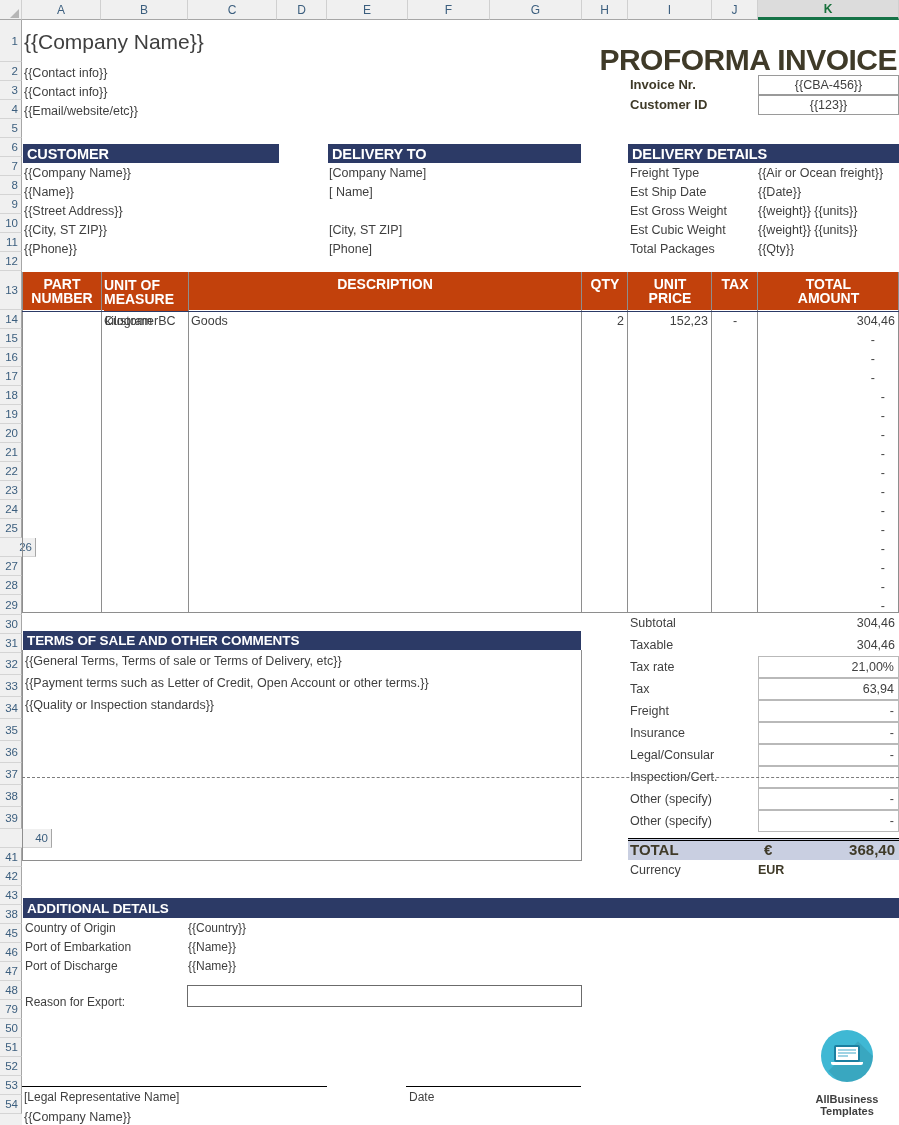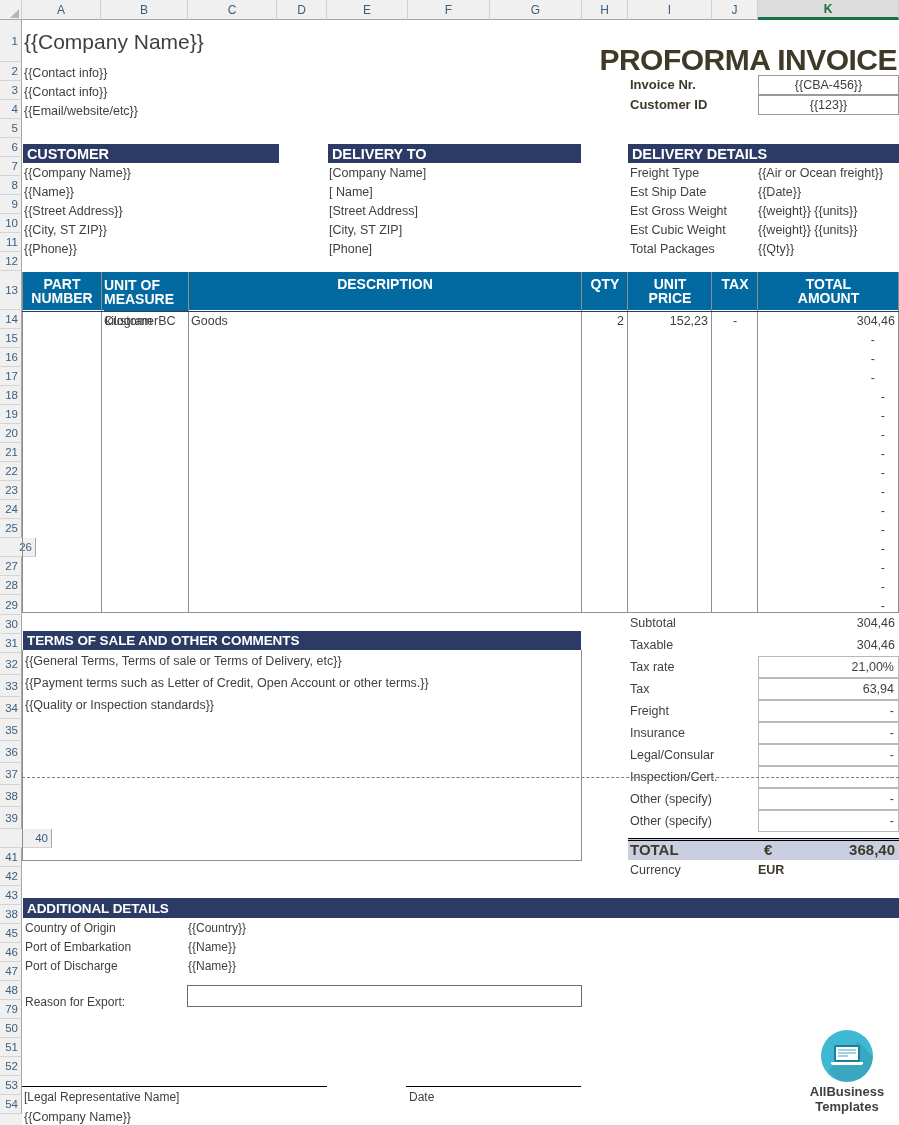--- a/index.html
+++ b/index.html
@@ -118,21 +118,21 @@
     font-size: 21px;
     color: #3f3f3f;
     display: flex; align-items: center;
   }
 
   .boxed { border: 1px solid #9a9a9a; background: #ffffff; }
 
   
   .thead {
     position: absolute;
-    background: #0369a1;
+    background: #c2410c;
     color: #ffffff;
     font-weight: bold;
     font-size: 14px;
     display: flex;
     align-items: center;
     justify-content: center;
     text-align: center;
     line-height: 1.0;
   }
   .vline { position: absolute; background: #8e8e8e; width: 1px; }
@@ -181,22 +181,22 @@
   .laptop-screen i {
     display: block; height: 1.5px; background: #9fd3e4; margin-bottom: 1.5px;
   }
   .laptop-screen i.short { width: 55%; }
   .laptop-base {
     width: 32px; height: 3px; background: #ffffff;
     border-radius: 0 0 2px 2px; margin: 0 auto;
     position: relative; left: -1px;
   }
   .logo-text {
-    margin-top: 3px;
-    font-size: 13px;
+    margin-top: 11px;
+    font-size: 11px;
     font-weight: bold;
     color: #3f3f3f;
     text-align: center;
     line-height: 1.12;
   }
 </style>
 </head>
 <body>
 
 <div id="sheet">
@@ -292,21 +292,20 @@
     <div class="band" style="left:1px;top:124px;width:256px;height:19px;">CUSTOMER</div>
     <div class="cell" style="left:2px;top:143px;width:254px;height:19px;">{{Company Name}}</div>
     <div class="cell" style="left:2px;top:162px;width:254px;height:19px;">{{Name}}</div>
     <div class="cell" style="left:2px;top:181px;width:254px;height:19px;">{{Street Address}}</div>
     <div class="cell" style="left:2px;top:200px;width:254px;height:19px;">{{City, ST  ZIP}}</div>
     <div class="cell" style="left:2px;top:219px;width:254px;height:19px;">{{Phone}}</div>
 
     <div class="band" style="left:306px;top:124px;width:253px;height:19px;">DELIVERY TO</div>
     <div class="cell" style="left:307px;top:143px;width:252px;height:19px;">[Company Name]</div>
     <div class="cell" style="left:307px;top:162px;width:252px;height:19px;">[ Name]</div>
-    <div class="cell" style="left:307px;top:181px;width:252px;height:19px;">[Street Address]</div>
     <div class="cell" style="left:307px;top:200px;width:252px;height:19px;">[City, ST  ZIP]</div>
     <div class="cell" style="left:307px;top:219px;width:252px;height:19px;">[Phone]</div>
 
     <div class="band" style="left:606px;top:124px;width:271px;height:19px;">DELIVERY DETAILS</div>
 
     <div class="cell" style="left:608px;top:143px;width:130px;height:19px;">Freight Type</div>
     <div class="cell clip" style="left:736px;top:143px;width:141px;height:19px;">{{Air or Ocean freight}}</div>
 
     <div class="cell" style="left:608px;top:162px;width:130px;height:19px;">Est Ship Date</div>
     <div class="cell clip" style="left:736px;top:162px;width:141px;height:19px;">{{Date}}</div>

